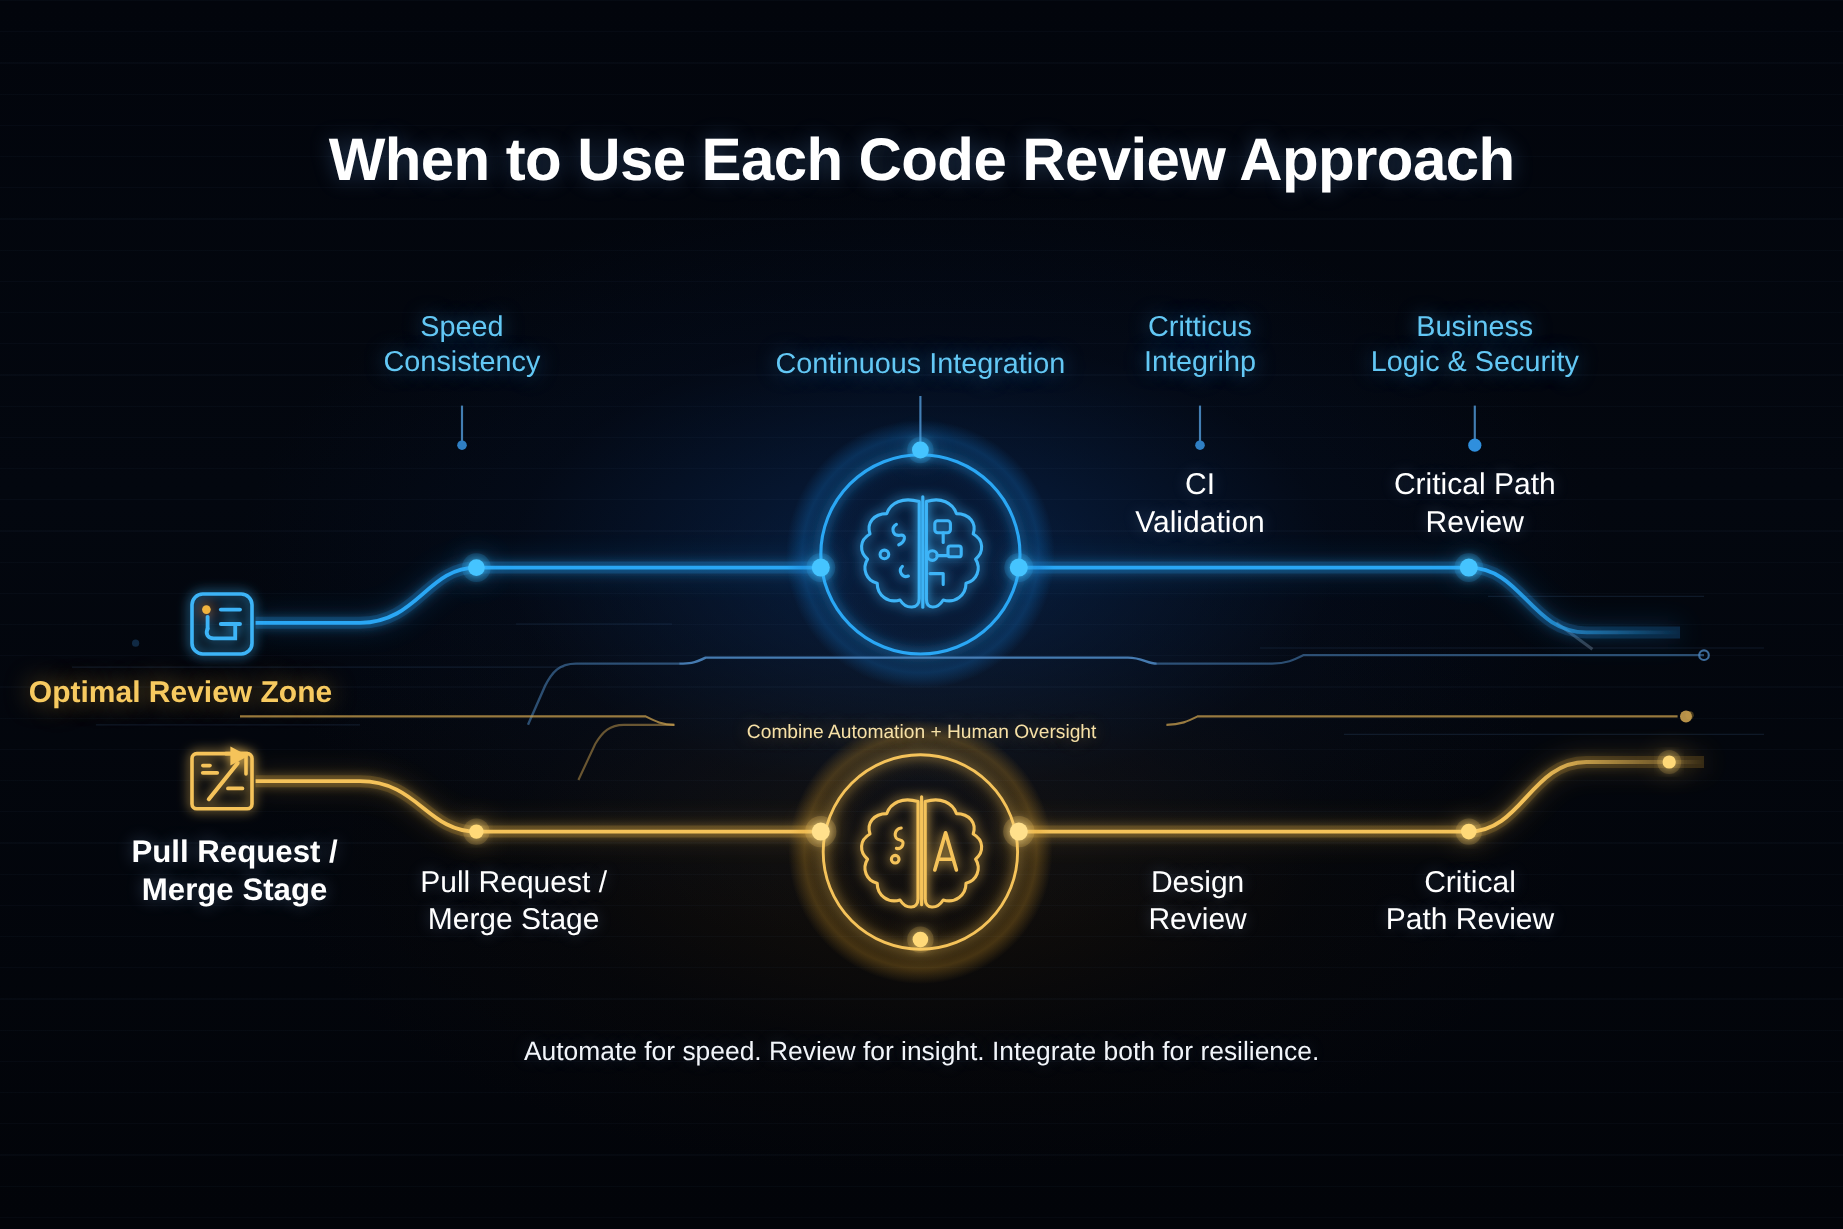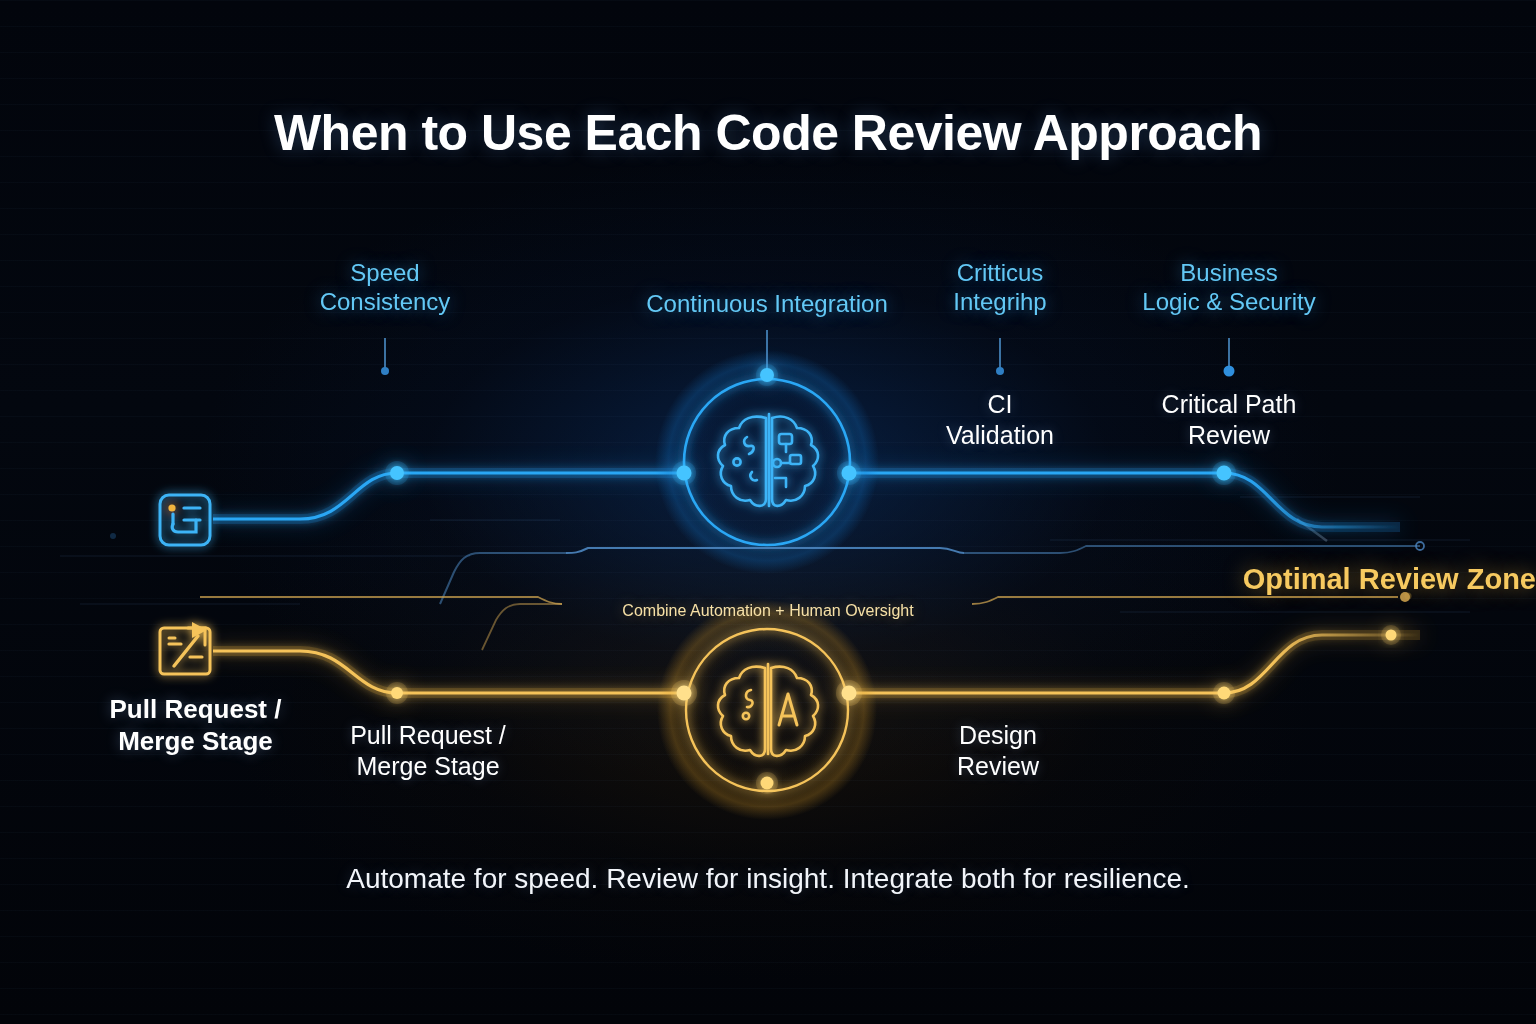--- a/index.html
+++ b/index.html
@@ -48,21 +48,21 @@
     font-weight: bold;
     letter-spacing: -0.5px;
     text-shadow: 0 0 18px rgba(120,180,255,0.28);
   }
   .tagline {
     position: absolute;
     left: 0; right: 0;
     top: 863px;
     text-align: center;
     color: #f2f5fa;
-    font-size: 28px;
+    font-size: 22px;
     text-shadow: 0 0 14px rgba(140,190,255,0.22);
   }
 
   .lbl {
     position: absolute;
     text-align: center;
     line-height: 1.22;
     white-space: pre-line;
   }
   .lbl-blue-top {
@@ -84,23 +84,23 @@
     color: #ffffff;
     font-size: 26px;
     font-weight: bold;
     text-shadow: 0 0 14px rgba(160,200,255,0.32);
   }
 
   .zone-title {
     position: absolute;
     left: 0; right: 0;
     top: 563px;
-    text-align: right;
+    text-align: left;
     color: #f5c householder;
-    font-size: 29px;
+    font-size: 25px;
     font-weight: bold;
     padding-left: 24px;
   }
   .zone-title-real {
     color: #f7ca60;
     text-shadow: 0 0 20px rgba(240,180,60,0.55);
   }
   .zone-sub {
     position: absolute;
     left: 0; right: 0;
@@ -338,15 +338,17 @@
 
   <div class="lbl lbl-white-bold" style="left:88px; top:694px; width:215px;">Pull Request /
 Merge Stage</div>
 
   <div class="lbl lbl-white" style="left:308px; top:720px; width:240px;">Pull Request /
 Merge Stage</div>
 
   <div class="lbl lbl-white" style="left:888px; top:720px; width:220px;">Design
 Review</div>
 
+  <div class="lbl lbl-white" style="left:1105px; top:720px; width:240px;">Critical
+Path Review</div>
 
   <div class="tagline">Automate for speed. Review for insight. Integrate both for resilience.</div>
 </div>
 
 </body></html>

